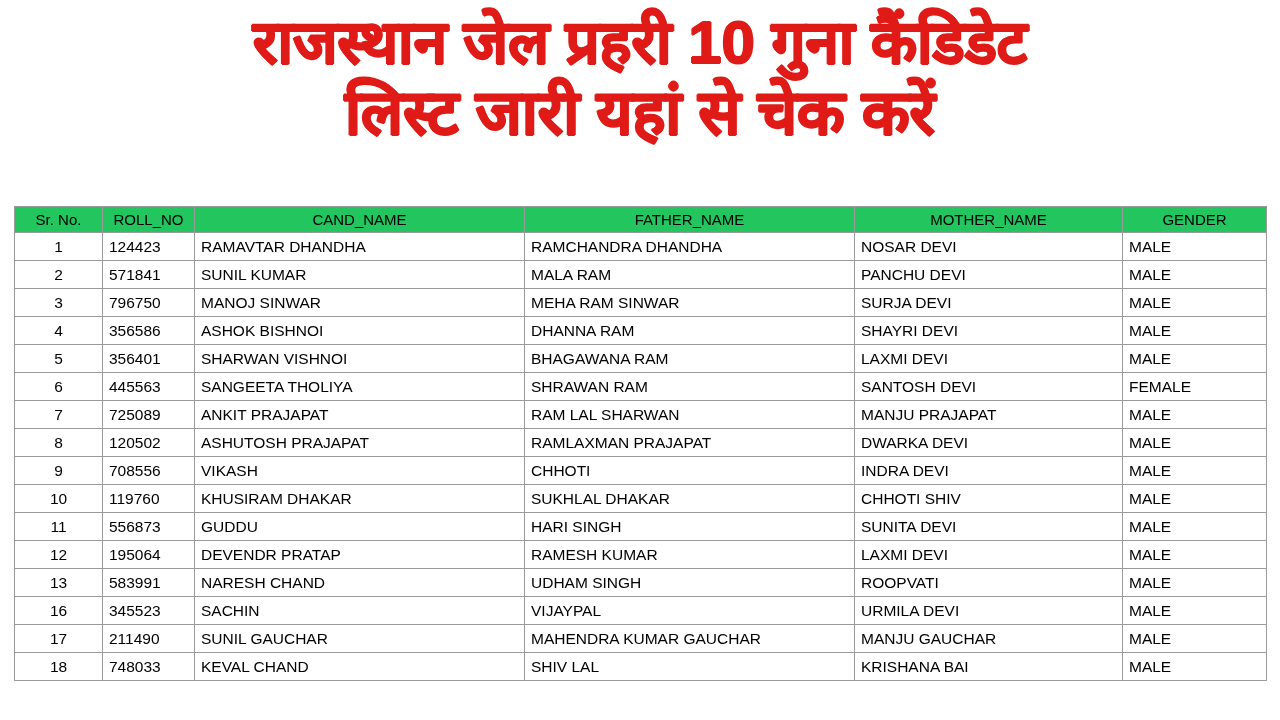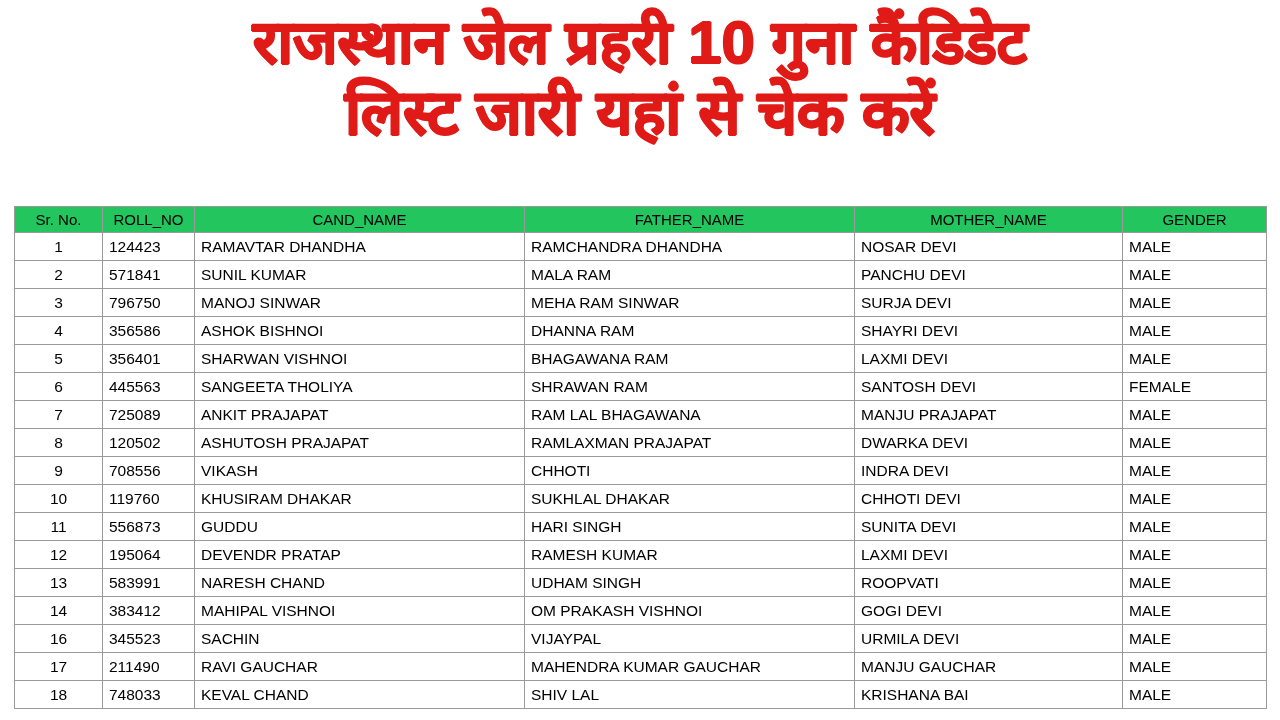--- a/index.html
+++ b/index.html
@@ -160,21 +160,21 @@
             <td class="roll">445563</td>
             <td class="cand">SANGEETA THOLIYA</td>
             <td class="father">SHRAWAN RAM</td>
             <td class="mother">SANTOSH DEVI</td>
             <td class="gender">FEMALE</td>
           </tr>
           <tr>
             <td class="sr">7</td>
             <td class="roll">725089</td>
             <td class="cand">ANKIT PRAJAPAT</td>
-            <td class="father">RAM LAL BHAGAWANA</td>
+            <td class="father">RAM LAL SHARWAN</td>
             <td class="mother">MANJU PRAJAPAT</td>
             <td class="gender">MALE</td>
           </tr>
           <tr>
             <td class="sr">8</td>
             <td class="roll">120502</td>
             <td class="cand">ASHUTOSH PRAJAPAT</td>
             <td class="father">RAMLAXMAN PRAJAPAT</td>
             <td class="mother">DWARKA DEVI</td>
             <td class="gender">MALE</td>
@@ -185,21 +185,21 @@
             <td class="cand">VIKASH</td>
             <td class="father">CHHOTI</td>
             <td class="mother">INDRA DEVI</td>
             <td class="gender">MALE</td>
           </tr>
           <tr>
             <td class="sr">10</td>
             <td class="roll">119760</td>
             <td class="cand">KHUSIRAM DHAKAR</td>
             <td class="father">SUKHLAL DHAKAR</td>
-            <td class="mother">CHHOTI DEVI</td>
+            <td class="mother">CHHOTI SHIV</td>
             <td class="gender">MALE</td>
           </tr>
           <tr>
             <td class="sr">11</td>
             <td class="roll">556873</td>
             <td class="cand">GUDDU</td>
             <td class="father">HARI SINGH</td>
             <td class="mother">SUNITA DEVI</td>
             <td class="gender">MALE</td>
           </tr>
@@ -213,39 +213,31 @@
           </tr>
           <tr>
             <td class="sr">13</td>
             <td class="roll">583991</td>
             <td class="cand">NARESH CHAND</td>
             <td class="father">UDHAM SINGH</td>
             <td class="mother">ROOPVATI</td>
             <td class="gender">MALE</td>
           </tr>
           <tr>
-            <td class="sr">14</td>
-            <td class="roll">383412</td>
-            <td class="cand">MAHIPAL VISHNOI</td>
-            <td class="father">OM PRAKASH VISHNOI</td>
-            <td class="mother">GOGI DEVI</td>
-            <td class="gender">MALE</td>
-          </tr>
-          <tr>
             <td class="sr">16</td>
             <td class="roll">345523</td>
             <td class="cand">SACHIN</td>
             <td class="father">VIJAYPAL</td>
             <td class="mother">URMILA DEVI</td>
             <td class="gender">MALE</td>
           </tr>
           <tr>
             <td class="sr">17</td>
             <td class="roll">211490</td>
-            <td class="cand">RAVI GAUCHAR</td>
+            <td class="cand">SUNIL GAUCHAR</td>
             <td class="father">MAHENDRA KUMAR GAUCHAR</td>
             <td class="mother">MANJU GAUCHAR</td>
             <td class="gender">MALE</td>
           </tr>
           <tr>
             <td class="sr">18</td>
             <td class="roll">748033</td>
             <td class="cand">KEVAL CHAND</td>
             <td class="father">SHIV LAL</td>
             <td class="mother">KRISHANA BAI</td>

